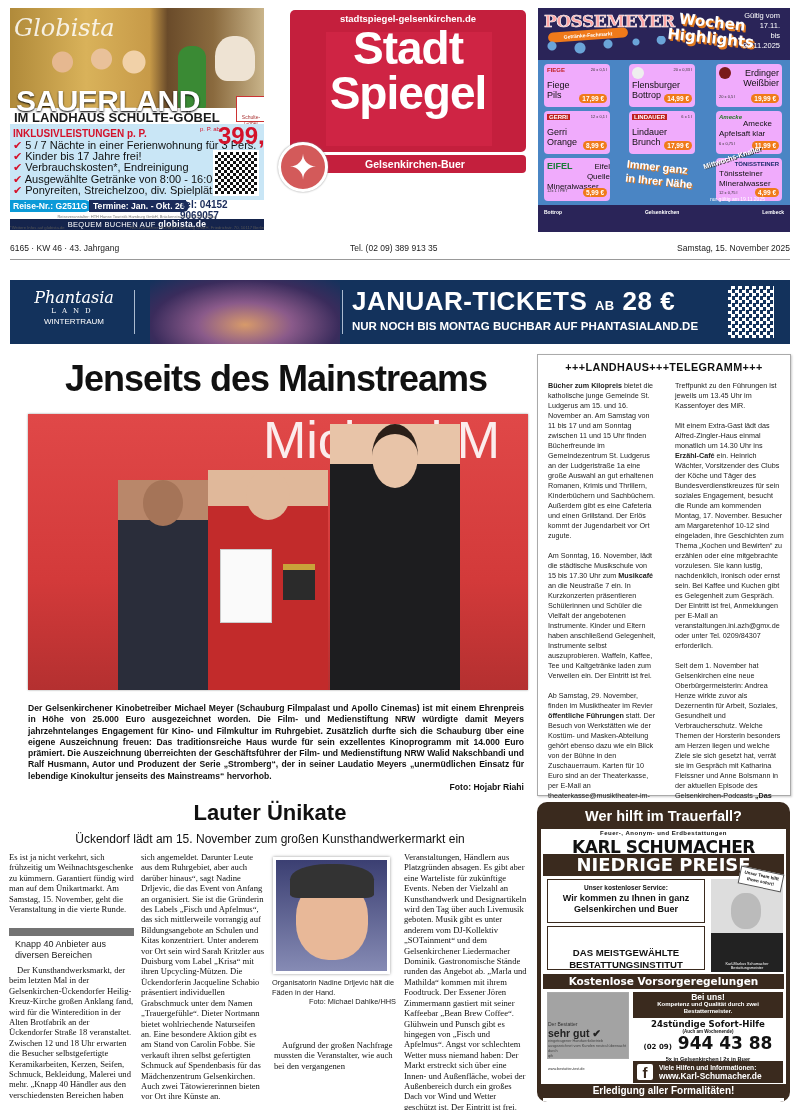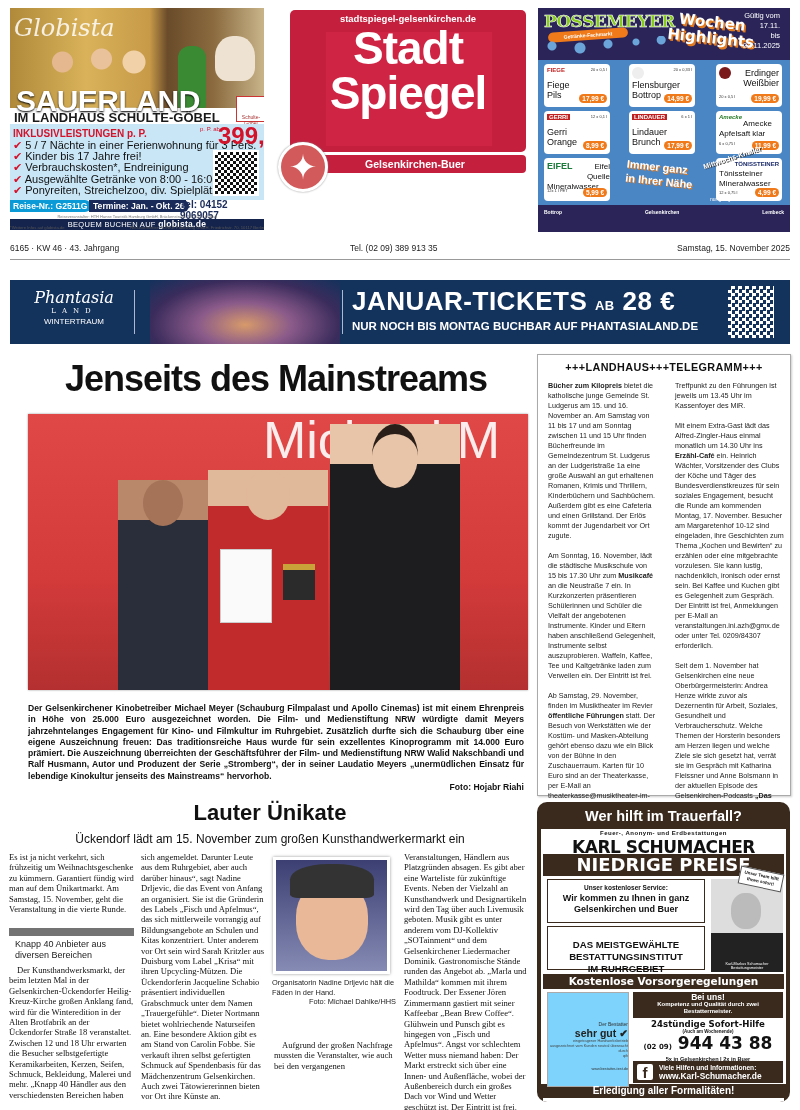--- a/index.html
+++ b/index.html
@@ -35,27 +35,27 @@
 #masthead{left:290px;top:10px;width:236px;height:165px}
 #masthead .box{position:absolute;left:0;top:0;width:236px;height:142px;background:#c41f3d;border-radius:5px}
 #masthead .url{position:absolute;left:0;top:3px;width:236px;text-align:center;color:#fff;font-size:9.5px;font-weight:bold}
 #masthead .inner{position:absolute;left:36px;top:22px;width:166px;height:114px;background:#cf2444}
 #masthead .title{position:absolute;left:0;top:16px;width:236px;text-align:center;color:#fff;font-weight:bold;font-size:46px;line-height:45px;letter-spacing:-1px}
 #masthead .edition{position:absolute;left:14px;top:145px;width:222px;height:18px;background:#c41f3d;border-radius:4px;color:#fff;font-size:10.5px;font-weight:bold;text-align:center;line-height:18px}
 #masthead .rose{position:absolute;left:-12px;top:132px;width:50px;height:50px;border-radius:50%;background:#d35a5a;border:3px solid #fff;box-shadow:0 0 2px #888}
 #masthead .rose::before{content:"✦";position:absolute;left:0;top:0;width:44px;height:44px;text-align:center;line-height:44px;color:#fff;font-size:34px}
 
 #ad-possemeyer{left:538px;top:8px;width:252px;height:224px;background:#2a2458;overflow:hidden}
-#ad-possemeyer .brand{position:absolute;left:6px;top:3px;font-family:"DejaVu Serif",serif;font-weight:bold;font-size:17px;color:#84cc16;-webkit-text-stroke:.6px #fff;letter-spacing:-.5px}
+#ad-possemeyer .brand{position:absolute;left:6px;top:3px;font-family:"DejaVu Serif",serif;font-weight:bold;font-size:17px;color:#fca5a5;-webkit-text-stroke:.6px #fff;letter-spacing:-.5px}
 #ad-possemeyer .ribbon{position:absolute;left:10px;top:22px;width:80px;height:10px;background:#f07a1a;border-radius:5px;transform:rotate(-4deg);font-size:5px;color:#fff;text-align:center;line-height:10px;font-weight:bold}
 #ad-possemeyer .bubbles{position:absolute;left:0;top:28px;width:140px;height:20px;background:radial-gradient(circle at 10% 50%,#6aa4d8 0 4px,transparent 5px),radial-gradient(circle at 30% 60%,#6aa4d8 0 5px,transparent 6px),radial-gradient(circle at 50% 40%,#6aa4d8 0 4px,transparent 5px),radial-gradient(circle at 70% 30%,#6aa4d8 0 3px,transparent 4px),radial-gradient(circle at 88% 20%,#6aa4d8 0 4px,transparent 5px)}
 #ad-possemeyer .hl{position:absolute;left:130px;top:6px;font-family:"DejaVu Sans",sans-serif;font-weight:bold;font-size:15px;color:#fff;line-height:16px;text-shadow:1px 1px 0 #e07a20,2px 2px 0 #e07a20;transform:rotate(6deg);text-align:center}
 #ad-possemeyer .valid{position:absolute;left:205px;top:3px;font-size:7.5px;color:#fff;text-align:right;line-height:10px}
 #ad-possemeyer .grid{position:absolute;left:0;top:52px;width:252px;height:145px;background:#4a85c4}
-#ad-possemeyer .card{position:absolute;width:66px;height:43px;background:#ffffff;border-radius:4px}
+#ad-possemeyer .card{position:absolute;width:66px;height:43px;background:#f0abfc;border-radius:4px}
 #ad-possemeyer .card .name{position:absolute;left:3px;top:16px;font-size:9px;line-height:10px;color:#111}
 #ad-possemeyer .card .pack{position:absolute;right:3px;top:3px;font-size:4px;color:#333;text-align:right}
 #ad-possemeyer .card .logo{position:absolute;left:3px;top:3px;font-size:6px;font-weight:bold;color:#c02020}
 #ad-possemeyer .card .pr{position:absolute;right:3px;bottom:4px;background:#f07a1a;color:#fff;font-size:6.5px;font-weight:bold;padding:1px 3px;border-radius:5px}
 #ad-possemeyer .slogan{position:absolute;left:88px;top:152px;font-weight:bold;font-size:11px;color:#fff;line-height:14px;text-shadow:1px 1px 0 #e07a20;transform:rotate(6deg)}
 #ad-possemeyer .knaller{position:absolute;left:164px;top:146px;font-size:7px;font-weight:bold;color:#fff;transform:rotate(-18deg);text-shadow:1px 1px 0 #333}
 #ad-possemeyer .knaller-note{position:absolute;left:172px;top:188px;font-size:5px;color:#fff}
 #ad-possemeyer .branches{position:absolute;left:0;top:198px;width:252px;height:26px;display:flex;justify-content:space-between;padding:3px 6px;color:#fff;font-size:4.5px}
 #ad-possemeyer .branches b{font-size:5px;display:block}
 
@@ -111,27 +111,27 @@
 
 #ad-funeral{left:537px;top:802px;width:253px;height:300px;background:#3a2a1e;border-radius:10px;overflow:hidden}
 #ad-funeral .h1{position:absolute;left:0;top:6px;width:253px;text-align:center;color:#fff;font-weight:bold;font-size:14.5px}
 #ad-funeral .panel{position:absolute;left:4px;top:27px;width:245px;height:255px;background:#fff}
 #ad-funeral .sub{position:absolute;left:0;top:1px;width:245px;text-align:center;font-size:6px;font-weight:bold;letter-spacing:.5px}
 #ad-funeral .name{position:absolute;left:0;top:8px;width:245px;text-align:center;font-size:17px;font-weight:bold;font-family:"DejaVu Sans",sans-serif;letter-spacing:-.5px}
 #ad-funeral .low{position:absolute;left:2px;top:25px;width:241px;height:22px;background:#3a2a1e;color:#fff;text-align:center;font-weight:bold;font-size:18px;line-height:22px;font-family:"DejaVu Sans",sans-serif}
 #ad-funeral .svc{position:absolute;left:6px;top:50px;width:158px;height:44px;border:1px solid #3a2a1e;text-align:center}
 #ad-funeral .svc small{display:block;font-size:6.5px;font-weight:bold;margin-top:4px}
 #ad-funeral .svc b{display:block;font-size:9px;line-height:11px;margin-top:2px}
-#ad-funeral .best{position:absolute;left:6px;top:97px;width:158px;height:44px;border:1px solid #3a2a1e;text-align:center;font-weight:bold;font-size:9.6px;line-height:12px;padding-top:12px}
+#ad-funeral .best{position:absolute;left:6px;top:97px;width:158px;height:44px;border:1px solid #3a2a1e;text-align:center;font-weight:bold;font-size:9.6px;line-height:12px;padding-top:20px}
 #ad-funeral .portrait{position:absolute;left:170px;top:50px;width:72px;height:93px;background:linear-gradient(#ddd 0 58%,#222 58%)}
 #ad-funeral .portrait::before{content:"";position:absolute;left:20px;top:14px;width:30px;height:36px;background:#bbb;border-radius:45%}
 #ad-funeral .portrait .cap{position:absolute;left:0;bottom:2px;width:72px;text-align:center;color:#fff;font-size:3.8px}
 #ad-funeral .sticker{position:absolute;left:198px;top:41px;width:44px;height:18px;background:#fff;border:1px solid #555;transform:rotate(12deg);font-size:4.5px;font-weight:bold;text-align:center;line-height:6px;padding-top:2px}
 #ad-funeral .vorsorge{position:absolute;left:2px;top:145px;width:241px;height:15px;background:#3a2a1e;color:#fff;text-align:center;font-weight:bold;font-size:10.5px;line-height:15px;font-family:"DejaVu Sans",sans-serif}
-#ad-funeral .seal{position:absolute;left:6px;top:163px;width:82px;height:95px;background:#7dd3fc;text-align:right;border:1px solid #aaa}
+#ad-funeral .seal{position:absolute;left:6px;top:163px;width:82px;height:67px;background:#a3a3a3;text-align:left;border:1px solid #aaa}
 #ad-funeral .seal .t1{font-size:5px;margin-top:28px;color:#333}
 #ad-funeral .seal .t2{font-size:10.5px;font-weight:bold;color:#222}
 #ad-funeral .seal .t3{font-size:3.8px;color:#444;line-height:5px}
 #ad-funeral .seal .t4{font-size:3.8px;color:#333;margin-top:8px}
 #ad-funeral .bei{position:absolute;left:92px;top:163px;width:150px;height:26px;background:#3a2a1e;color:#fff;text-align:center;font-weight:bold;font-size:6px;line-height:7px;padding-top:2px}
 #ad-funeral .bei b{font-size:8.5px;display:block}
 #ad-funeral .sofort{position:absolute;left:92px;top:190px;width:150px;text-align:center;font-weight:bold}
 #ad-funeral .sofort .a{font-size:8.6px;font-family:"DejaVu Sans",sans-serif}
 #ad-funeral .sofort .b{font-size:4.5px}
 #ad-funeral .sofort .c{font-size:17px;font-family:"DejaVu Sans",sans-serif;line-height:18px}

